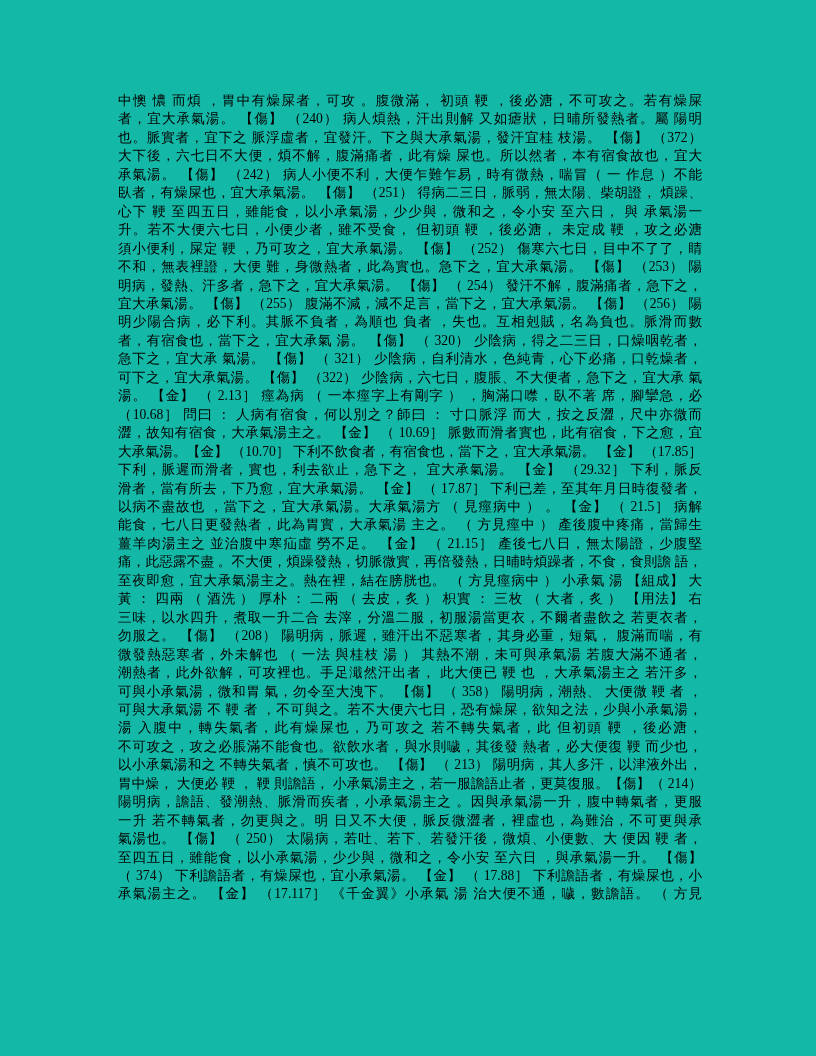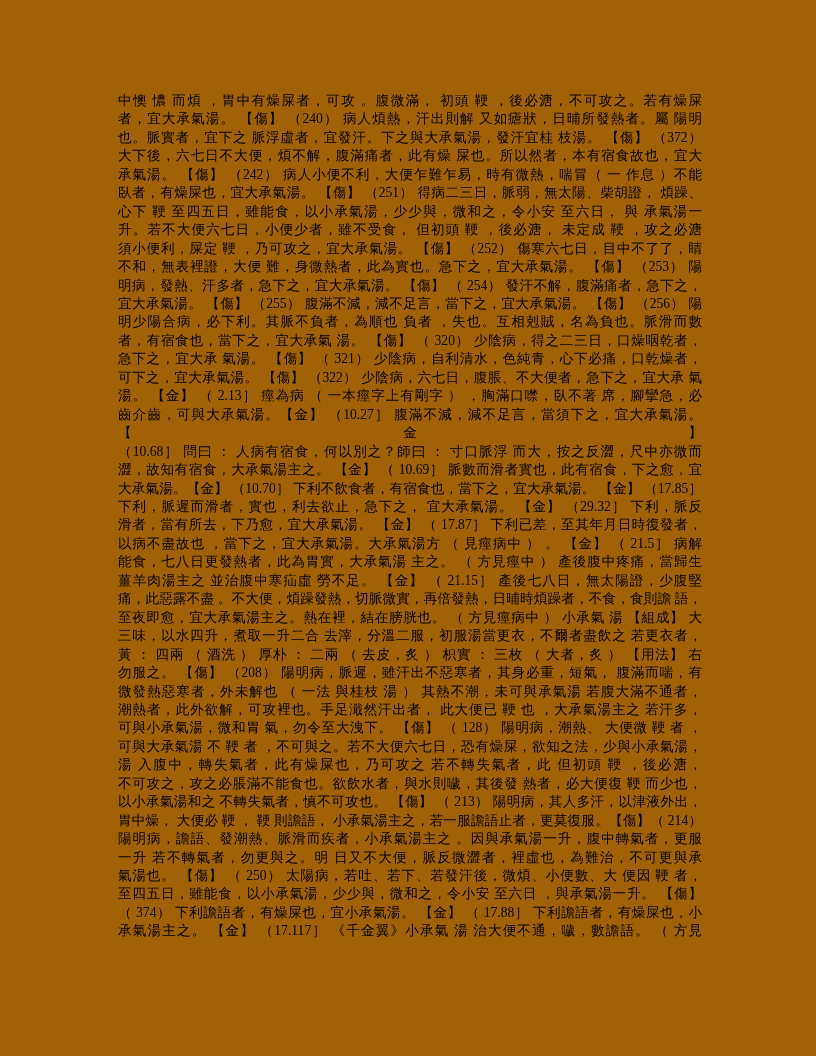--- a/index.html
+++ b/index.html
@@ -4,21 +4,21 @@
 <style>
   html, body {
     margin: 0;
     padding: 0;
     background: #ffffff;
   }
   .page {
     position: relative;
     width: 816px;
     height: 1056px;
-    background: #a16207;
+    background: #14b8a6;
     overflow: hidden;
     font-family: "Liberation Serif", "DejaVu Serif", serif;
     color: #000000;
   }
   .text-block {
     position: absolute;
     left: 118px;
     top: 92px;
     width: 584px;
   }
@@ -48,37 +48,36 @@
     <div class="line">升。若不大便六七日，小便少者，雖不受食， 但初頭 鞕 ，後必溏， 未定成 鞕 ，攻之必溏</div>
     <div class="line">須小便利，屎定 鞕 ，乃可攻之，宜大承氣湯。 【傷】 （252） 傷寒六七日，目中不了了，睛</div>
     <div class="line">不和，無表裡證，大便 難，身微熱者，此為實也。急下之，宜大承氣湯。 【傷】 （253） 陽</div>
     <div class="line">明病，發熱、汗多者，急下之，宜大承氣湯。 【傷】 （ 254） 發汗不解，腹滿痛者，急下之，</div>
     <div class="line">宜大承氣湯。 【傷】 （255） 腹滿不減，減不足言，當下之，宜大承氣湯。 【傷】 （256） 陽</div>
     <div class="line">明少陽合病，必下利。其脈不負者，為順也 負者 ，失也。互相剋賊，名為負也。脈滑而數</div>
     <div class="line">者，有宿食也，當下之，宜大承氣 湯。 【傷】 （ 320） 少陰病，得之二三日，口燥咽乾者，</div>
     <div class="line">急下之，宜大承 氣湯。 【傷】 （ 321） 少陰病，自利清水，色純青，心下必痛，口乾燥者，</div>
     <div class="line">可下之，宜大承氣湯。 【傷】 （322） 少陰病，六七日，腹脹、不大便者，急下之，宜大承 氣</div>
     <div class="line">湯。 【金】 （ 2.13］ 痙為病 （ 一本痙字上有剛字 ） ，胸滿口噤，臥不著 席，腳攣急，必</div>
-    <div class="line">齒介齒，可與大承氣湯。【金】 （10.27］ 腹滿不減，減不足言，當須下之，宜大承氣湯。 【金】</div>
     <div class="line">（10.68］ 問曰 ： 人病有宿食，何以別之？師曰 ： 寸口脈浮 而大，按之反澀，尺中亦微而</div>
     <div class="line">澀，故知有宿食，大承氣湯主之。 【金】 （ 10.69］ 脈數而滑者實也，此有宿食，下之愈，宜</div>
     <div class="line">大承氣湯。【金】 （10.70］ 下利不飲食者，有宿食也，當下之，宜大承氣湯。 【金】 （17.85］</div>
     <div class="line">下利，脈遲而滑者，實也，利去欲止，急下之， 宜大承氣湯。 【金】 （29.32］ 下利，脈反</div>
     <div class="line">滑者，當有所去，下乃愈，宜大承氣湯。 【金】 （ 17.87］ 下利已差，至其年月日時復發者，</div>
     <div class="line">以病不盡故也 ，當下之，宜大承氣湯。大承氣湯方 （ 見痙病中 ） 。 【金】 （ 21.5］ 病解</div>
     <div class="line">能食，七八日更發熱者，此為胃實，大承氣湯 主之。 （ 方見痙中 ） 產後腹中疼痛，當歸生</div>
     <div class="line">薑羊肉湯主之 並治腹中寒疝虛 勞不足。 【金】 （ 21.15］ 產後七八日，無太陽證，少腹堅</div>
     <div class="line">痛，此惡露不盡 。不大便，煩躁發熱，切脈微實，再倍發熱，日晡時煩躁者，不食，食則譫 語，</div>
     <div class="line">至夜即愈，宜大承氣湯主之。熱在裡，結在膀胱也。 （ 方見痙病中 ） 小承氣 湯 【組成】 大</div>
+    <div class="line">黃 ： 四兩 （ 酒洗 ） 厚朴 ： 二兩 （ 去皮，炙 ） 枳實 ： 三枚 （ 大者，炙 ） 【用法】 右</div>
     <div class="line">三味，以水四升，煮取一升二合 去滓，分溫二服，初服湯當更衣，不爾者盡飲之 若更衣者，</div>
-    <div class="line">黃 ： 四兩 （ 酒洗 ） 厚朴 ： 二兩 （ 去皮，炙 ） 枳實 ： 三枚 （ 大者，炙 ） 【用法】 右</div>
     <div class="line">勿服之。 【傷】 （208） 陽明病，脈遲，雖汗出不惡寒者，其身必重，短氣， 腹滿而喘，有</div>
     <div class="line">微發熱惡寒者，外未解也 （ 一法 與桂枝 湯 ） 其熱不潮，未可與承氣湯 若腹大滿不通者，</div>
     <div class="line">潮熱者，此外欲解，可攻裡也。手足濈然汗出者， 此大便已 鞕 也 ，大承氣湯主之 若汗多，</div>
-    <div class="line">可與小承氣湯，微和胃 氣，勿令至大洩下。 【傷】 （ 128） 陽明病，潮熱、 大便微 鞕 者 ，</div>
+    <div class="line">可與小承氣湯，微和胃 氣，勿令至大洩下。 【傷】 （ 358） 陽明病，潮熱、 大便微 鞕 者 ，</div>
     <div class="line">可與大承氣湯 不 鞕 者 ，不可與之。若不大便六七日，恐有燥屎，欲知之法，少與小承氣湯，</div>
     <div class="line">湯 入腹中，轉失氣者，此有燥屎也，乃可攻之 若不轉失氣者，此 但初頭 鞕 ，後必溏，</div>
     <div class="line">不可攻之，攻之必脹滿不能食也。欲飲水者，與水則噦，其後發 熱者，必大便復 鞕 而少也，</div>
     <div class="line">以小承氣湯和之 不轉失氣者，慎不可攻也。 【傷】 （ 213） 陽明病，其人多汗，以津液外出，</div>
     <div class="line">胃中燥， 大便必 鞕 ， 鞕 則譫語， 小承氣湯主之，若一服譫語止者，更莫復服。【傷】（ 214）</div>
     <div class="line">陽明病，譫語、發潮熱、脈滑而疾者，小承氣湯主之 。因與承氣湯一升，腹中轉氣者，更服</div>
     <div class="line">一升 若不轉氣者，勿更與之。明 日又不大便，脈反微澀者，裡虛也，為難治，不可更與承</div>
     <div class="line">氣湯也。 【傷】 （ 250） 太陽病，若吐、若下、若發汗後，微煩、小便數、大 便因 鞕 者，</div>
     <div class="line">至四五日，雖能食，以小承氣湯，少少與，微和之，令小安 至六日 ，與承氣湯一升。 【傷】</div>
     <div class="line">（ 374） 下利譫語者，有燥屎也，宜小承氣湯。 【金】 （ 17.88］ 下利譫語者，有燥屎也，小</div>

